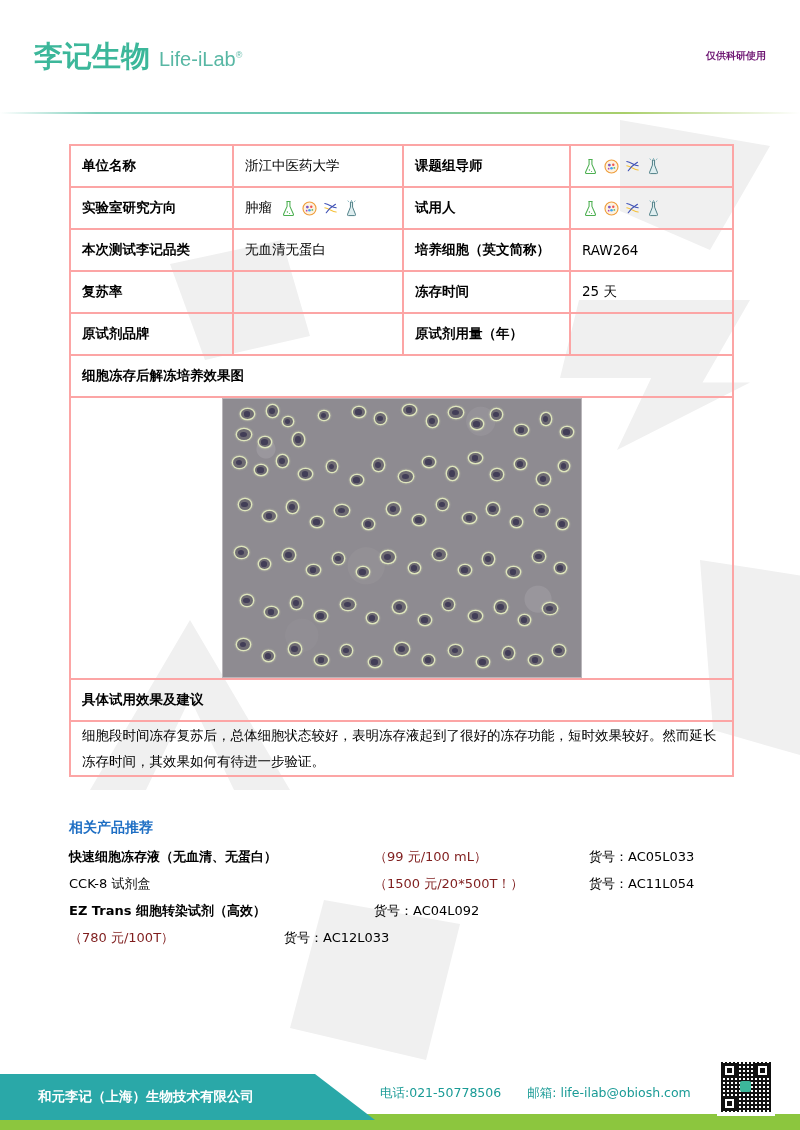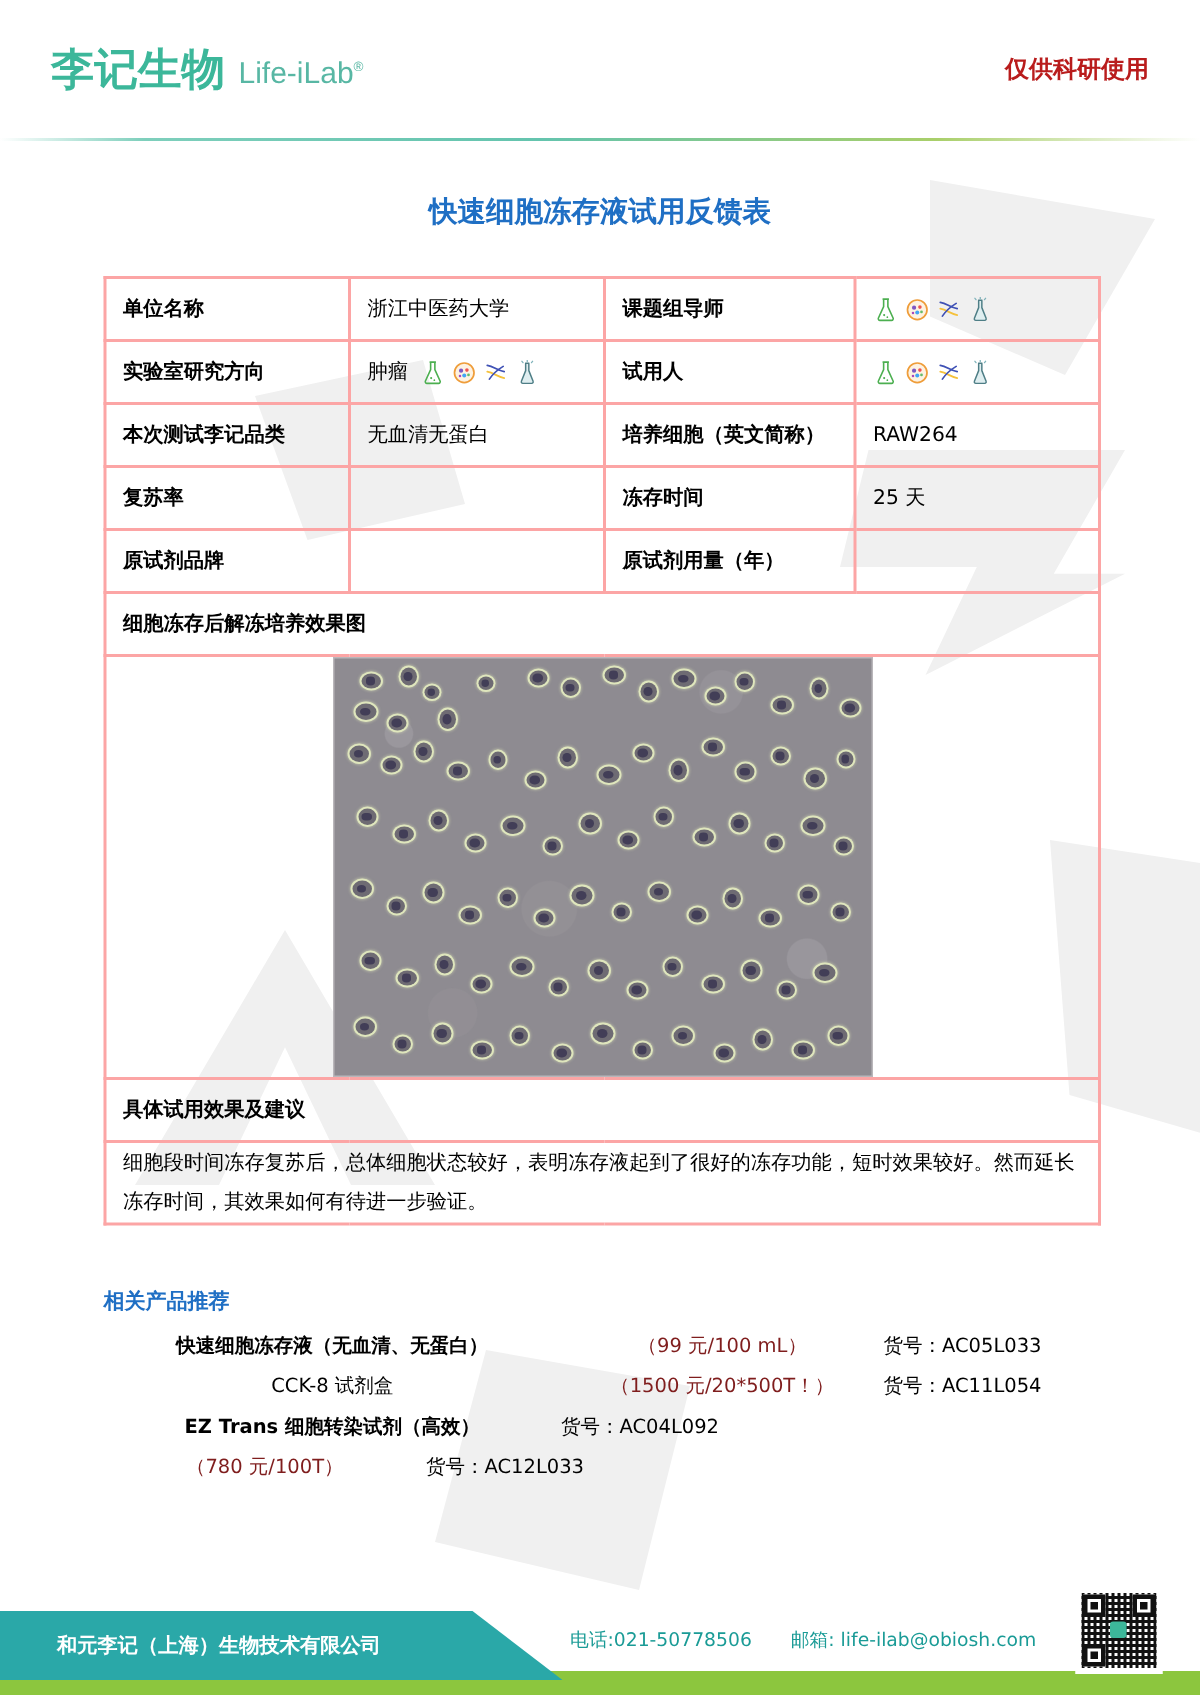--- a/index.html
+++ b/index.html
@@ -34,39 +34,39 @@
   .wm4 { width: 170px; height: 160px; left: 290px; top: 900px;
          clip-path: polygon(20% 0%, 100% 15%, 80% 100%, 0% 80%); }
   .wm5 { width: 140px; height: 120px; left: 170px; top: 240px;
          clip-path: polygon(0% 20%, 80% 0%, 100% 80%, 25% 100%); }
   .wm6 { width: 130px; height: 200px; left: 700px; top: 560px;
          clip-path: polygon(0% 0%, 100% 10%, 90% 100%, 10% 85%); }
 
   
   .header {
     position: relative; z-index: 3;
-    height: 92px;
+    height: 112px;
     display: flex; align-items: center;
     padding: 0 34px;
   }
   .logo-wrap { display: flex; align-items: flex-end; gap: 9px; }
   .logo-cn {
     font-family: "DejaVu Sans", sans-serif;
     font-size: 29px; font-weight: 700;
     color: #3cb79a; letter-spacing: 0px; line-height: 1;
   }
   .logo-en {
     font-size: 20px; font-weight: 400;
     color: #58b7a4; line-height: 1; position: relative; top: -2px;
   }
   .logo-en sup { font-size: 9px; vertical-align: super; }
   .header-note {
     margin-left: auto;
     font-family: Liberation Serif, serif;
-    font-size: 16px; font-weight: 700; color: #b91c1c;
+    font-size: 10px; font-weight: 700; color: #701a75;
   }
   .header-rule {
     position: relative; z-index: 3;
     height: 2px; margin: 0 0 0 0;
     background: linear-gradient(to right, #ffffff 0%, #7ecfbc 12%, #64c4ae 45%, #a9cf6a 78%, #ffffff 100%);
   }
 
   
   .doc-title {
     position: relative; z-index: 3;
@@ -151,21 +151,20 @@
   .prod-title {
     font-family: "DejaVu Sans", sans-serif;
     font-size: 14px; font-weight: 700; color: #1f6fc4;
     margin-bottom: 11px;
   }
   .prod-row {
     display: flex; align-items: baseline;
     font-family: "DejaVu Sans", sans-serif;
     font-size: 13px; color: #000;
     margin-bottom: 9px;
-    text-align: center;
   }
   .prod-name { width: 305px; font-weight: 700; }
   .prod-name.thin { font-weight: 400; }
   .prod-price { width: 215px; color: #7f1d1d; }
   .prod-code { font-weight: 400; }
 
   
   .footer { position: absolute; left: 0; bottom: 0; width: 800px; height: 74px; z-index: 4; }
   .f-green {
     position: absolute; left: 0; bottom: 0; width: 800px; height: 16px;
@@ -225,21 +224,20 @@
 
   <div class="header">
     <div class="logo-wrap">
       <span class="logo-cn">李记生物</span>
       <span class="logo-en"><span>Life-iLab</span><sup>®</sup></span>
     </div>
     <div class="header-note">仅供科研使用</div>
   </div>
   <div class="header-rule"></div>
 
-  <div class="doc-title">快速细胞冻存液试用反馈表</div>
 
   <div class="tbl-wrap">
     <table class="form">
       <colgroup>
         <col class="c1">
           <col class="c2">
           <col class="c3">
           <col class="c4">
       </colgroup>
       <tbody>

